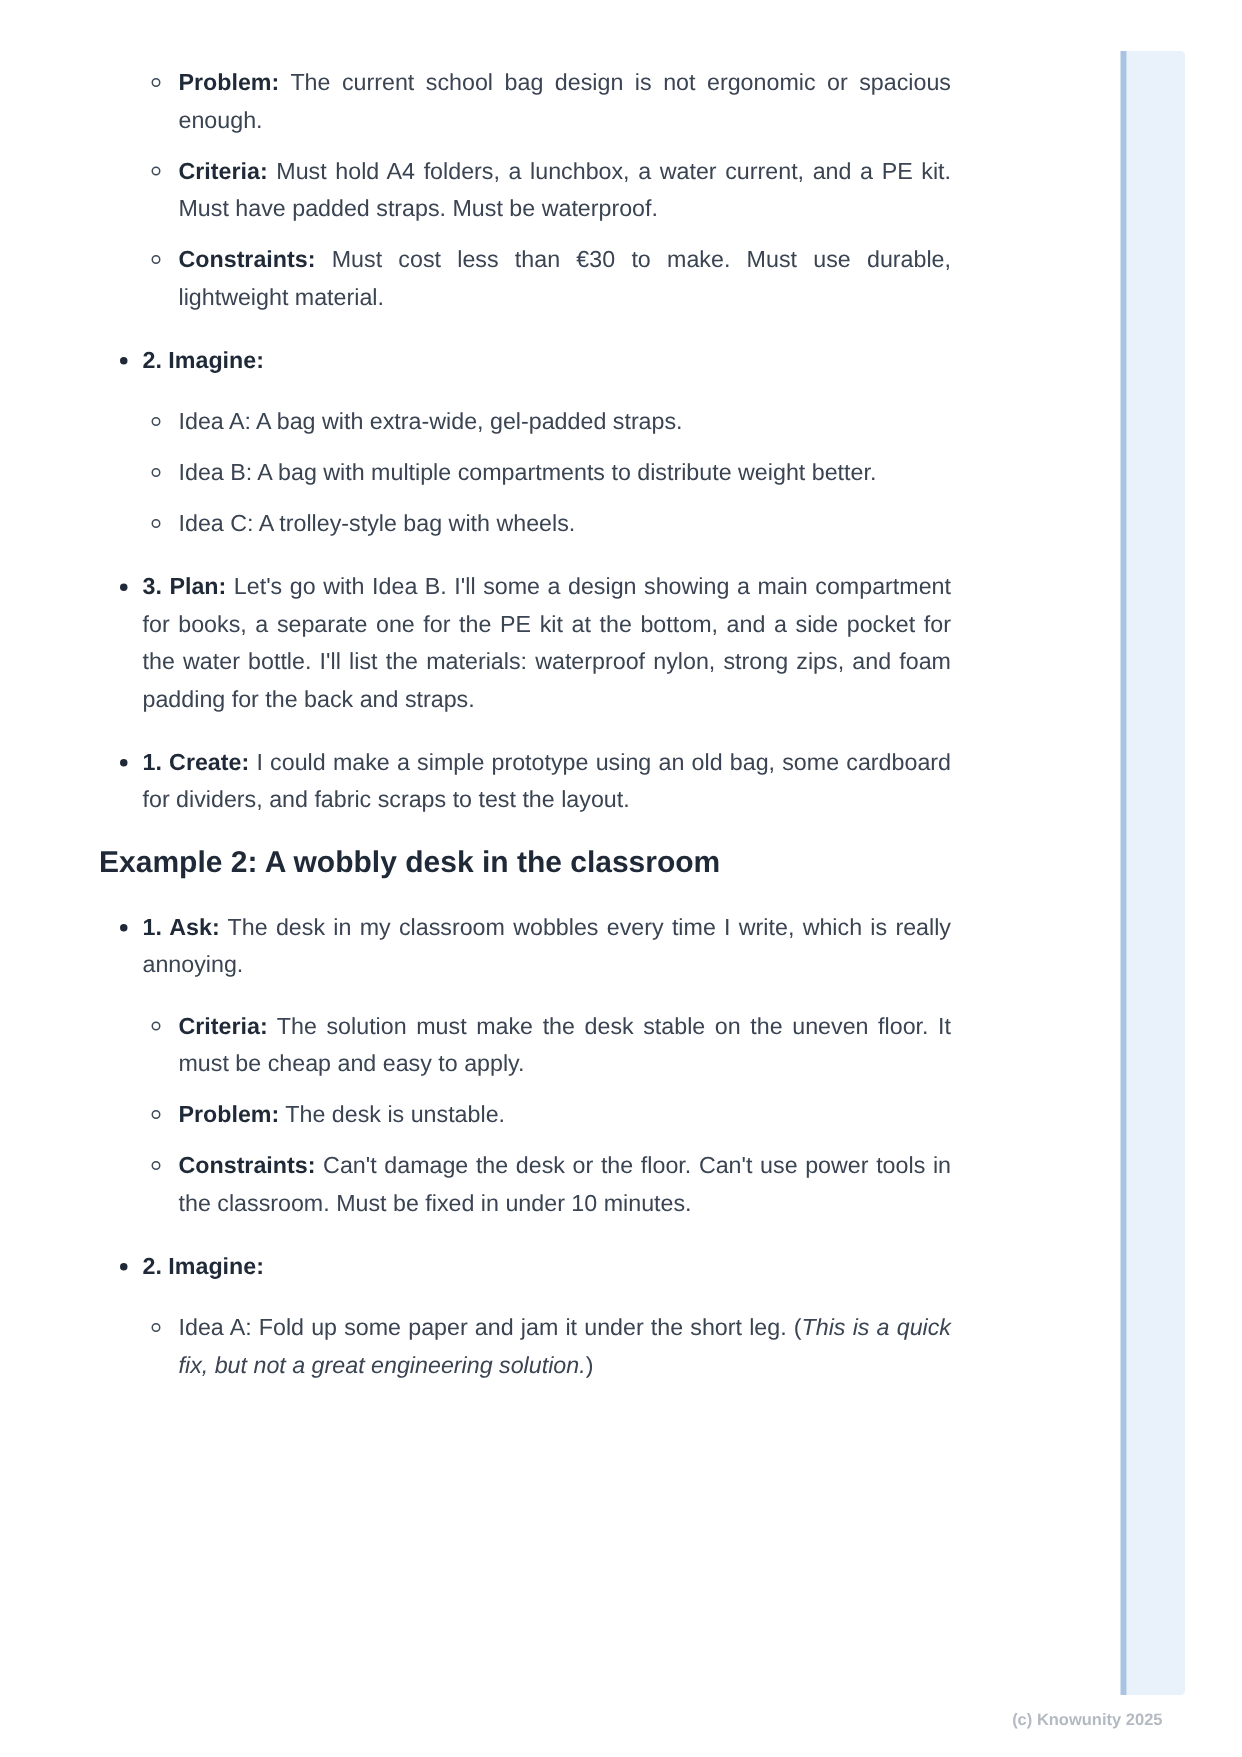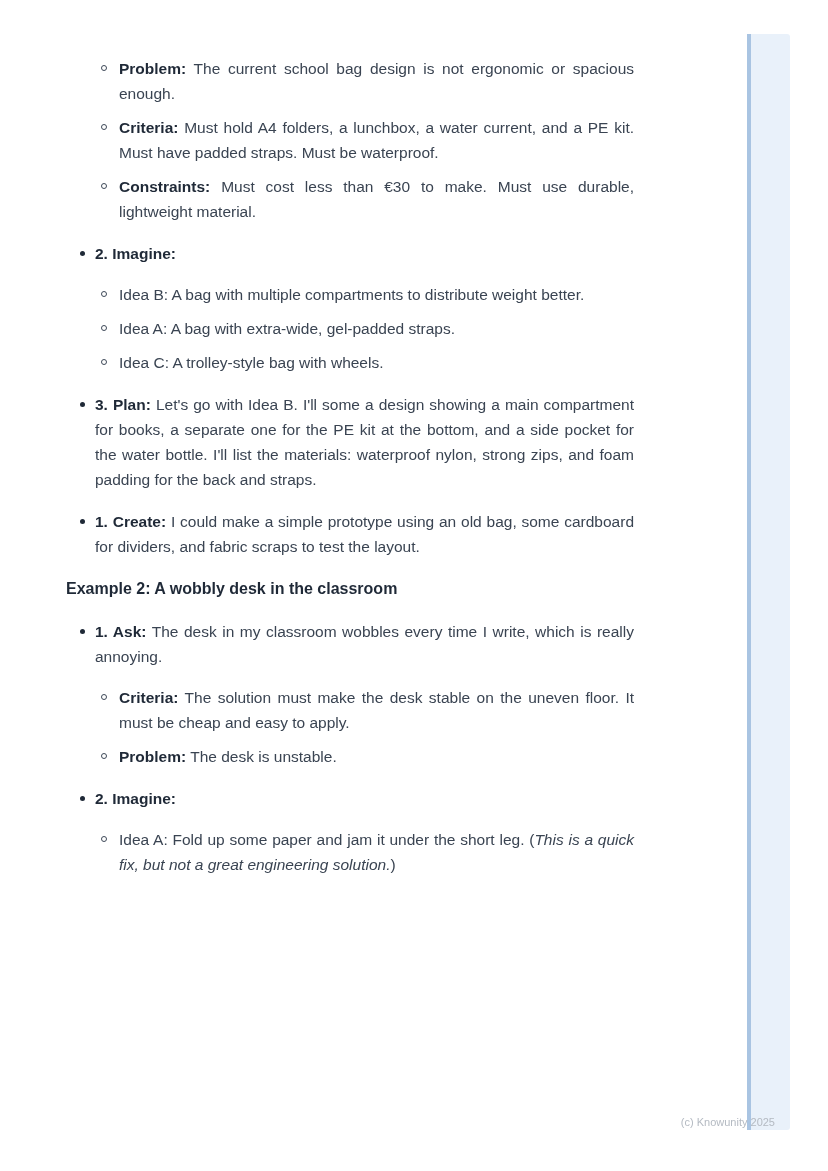--- a/index.html
+++ b/index.html
@@ -20,67 +20,68 @@
   .li1::before{
     content:"";position:absolute;left:14px;top:10px;width:5px;height:5px;
     border-radius:50%;background:#1f2937;
   }
   .li2{position:relative;padding-left:53px;margin-top:9px;}
   .li1 + .li2{margin-top:16px;}
   .li2::before{
     content:"";position:absolute;left:35px;top:9px;width:4px;height:4px;
     border:1.6px solid #3f4a59;border-radius:50%;background:transparent;
   }
-  .content > .li2:first-child{margin-top:18px;}
+  .content > .li2:first-child{margin-top:5px;}
   .lbl{font-weight:bold;color:#1f2937;}
   .h3{
-    margin-top:17px;font-weight:bold;color:#1f2937;font-size:16px;line-height:25px;
+    margin-top:17px;font-weight:bold;color:#1f2937;font-size:20px;line-height:25px;
     text-align:left;
   }
   .h3 + .li1{margin-top:18px;}
   .em{font-style:italic;}
   .edge-line{
     position:absolute;left:747px;top:34px;width:4px;height:1096px;
     background:#a9c4e2;z-index:2;
   }
   .edge-panel{
     position:absolute;left:751px;top:34px;width:39px;height:1096px;
     background:#e9f1fa;border-radius:0 3px 3px 0;z-index:1;
   }
   .credit{
-    position:absolute;top:1115px;right:53px;z-index:5;
-    font-size:11px;line-height:14px;color:#b4bac2;
+    position:absolute;top:1140px;right:53px;z-index:5;
+    font-size:11px;line-height:14px;color:#b4bac2;font-weight:bold;
   }
 </style>
 </head>
 <body>
 
 <div class="screen">
 
   <div class="content">
 
     <div class="li2"><span class="lbl">Problem:</span> <span>The current school bag design is not ergonomic or spacious enough.</span></div>
     <div class="li2"><span class="lbl">Criteria:</span> <span>Must hold A4 folders, a lunchbox, a water current, and a PE kit. Must have padded straps. Must be waterproof.</span></div>
     <div class="li2"><span class="lbl">Constraints:</span> <span>Must cost less than €30 to make. Must use durable, lightweight material.</span></div>
 
     <div class="li1"><span class="lbl">2. Imagine:</span></div>
 
+    <div class="li2"><span>Idea A: A bag with extra-wide, gel-padded straps.</span></div>
     <div class="li2"><span>Idea B: A bag with multiple compartments to distribute weight better.</span></div>
-    <div class="li2"><span>Idea A: A bag with extra-wide, gel-padded straps.</span></div>
     <div class="li2"><span>Idea C: A trolley-style bag with wheels.</span></div>
 
     <div class="li1"><span class="lbl">3. Plan:</span> <span>Let's go with Idea B. I'll some a design showing a main compartment for books, a separate one for the PE kit at the bottom, and a side pocket for the water bottle. I'll list the materials: waterproof nylon, strong zips, and foam padding for the back and straps.</span></div>
     <div class="li1"><span class="lbl">1. Create:</span> <span>I could make a simple prototype using an old bag, some cardboard for dividers, and fabric scraps to test the layout.</span></div>
 
     <div class="h3">Example 2: A wobbly desk in the classroom</div>
 
     <div class="li1"><span class="lbl">1. Ask:</span> <span>The desk in my classroom wobbles every time I write, which is really annoying.</span></div>
 
     <div class="li2"><span class="lbl">Criteria:</span> <span>The solution must make the desk stable on the uneven floor. It must be cheap and easy to apply.</span></div>
     <div class="li2"><span class="lbl">Problem:</span> <span>The desk is unstable.</span></div>
+    <div class="li2"><span class="lbl">Constraints:</span> <span>Can't damage the desk or the floor. Can't use power tools in the classroom. Must be fixed in under 10 minutes.</span></div>
 
     <div class="li1"><span class="lbl">2. Imagine:</span></div>
 
     <div class="li2"><span>Idea A: Fold up some paper and jam it under the short leg. (</span><span class="em">This is a quick fix, but not a great engineering solution.</span><span>)</span></div>
 
   </div>
 
   <div class="edge-panel"></div>
   <div class="edge-line"></div>
 

